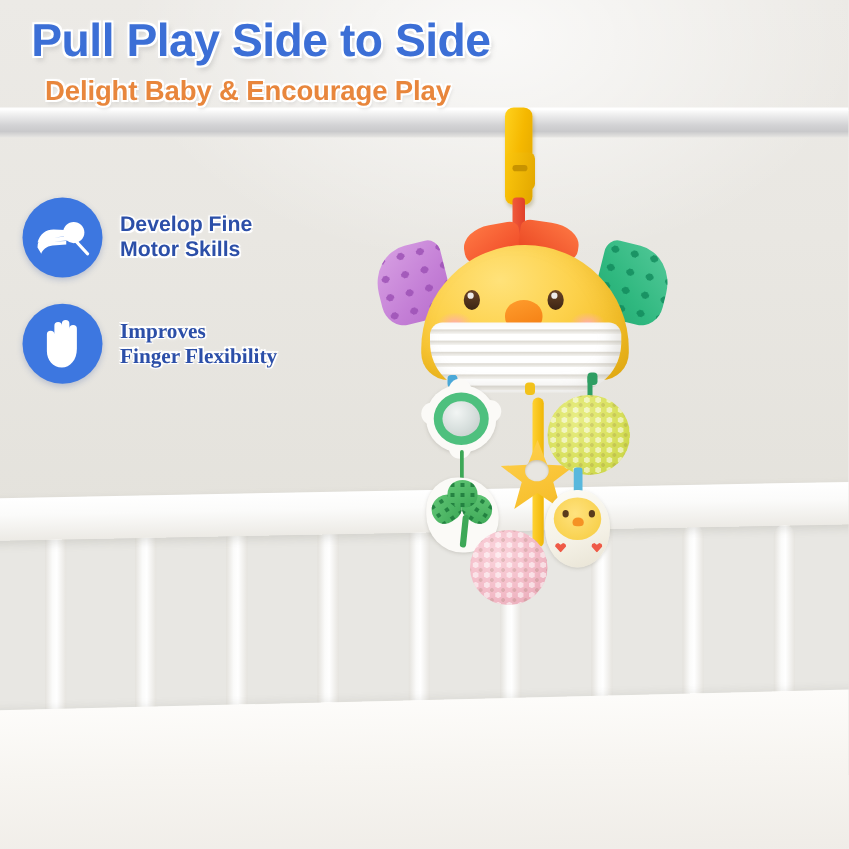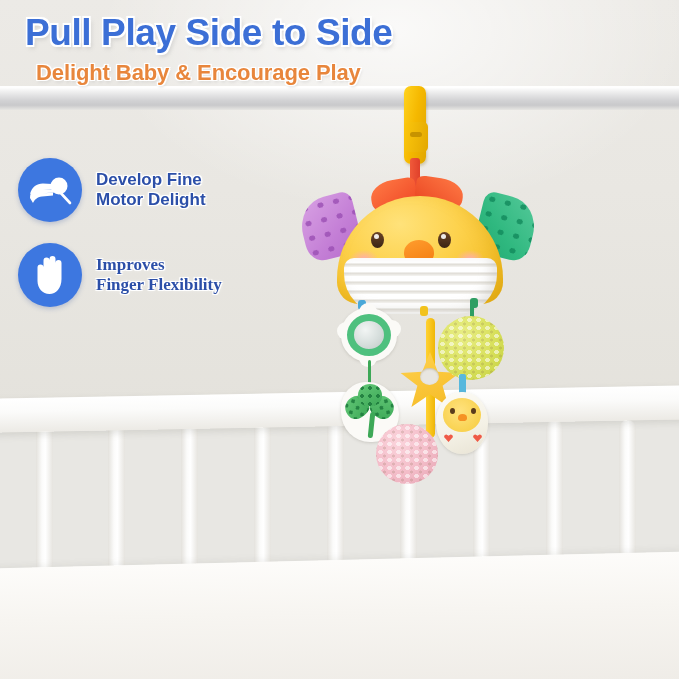--- a/index.html
+++ b/index.html
@@ -282,21 +282,21 @@
       <svg width="44" height="40" viewBox="0 0 44 40" aria-hidden="true">
         <circle cx="31" cy="16" r="8.5" fill="#ffffff"></circle>
         <path d="M30 20 L42 33" stroke="#ffffff" stroke-width="2.6" stroke-linecap="round"></path>
         <path d="M2 28 C2 20 8 16 14 16 L25 15.5 L25 19 L15 20
                  L26 19.2 L26 22.4 L15 23.2 L25 22.8 L25 25.6 L14 26.4
                  C9 27 6 30 5 33 Z" fill="#ffffff"></path>
         <path d="M2 24 C4 17 9 13.5 15 13.6 L24 14 L24 17 L14.5 17.6 Z" fill="#ffffff"></path>
       </svg>
     </div>
     <div class="flabel">Develop Fine
-Motor Delight</div>
+Motor Skills</div>
   </div>
 
   <div class="feature f2">
     <div class="badge">
       <svg width="40" height="42" viewBox="0 0 40 42" aria-hidden="true">
         <path d="M7.5 22 L7.5 13.5 a3 3 0 0 1 6 0 L13.5 19
                  L13.5 6.5 a3 3 0 0 1 6 0 L19.5 18
                  L19.5 5 a3 3 0 0 1 6 0 L25.5 18
                  L25.5 9 a3 3 0 0 1 6 0 L31.5 25
                  C31.5 34 26 40 19.5 40 C12.5 40 7.5 34 7.5 27 Z" fill="#ffffff"></path>

